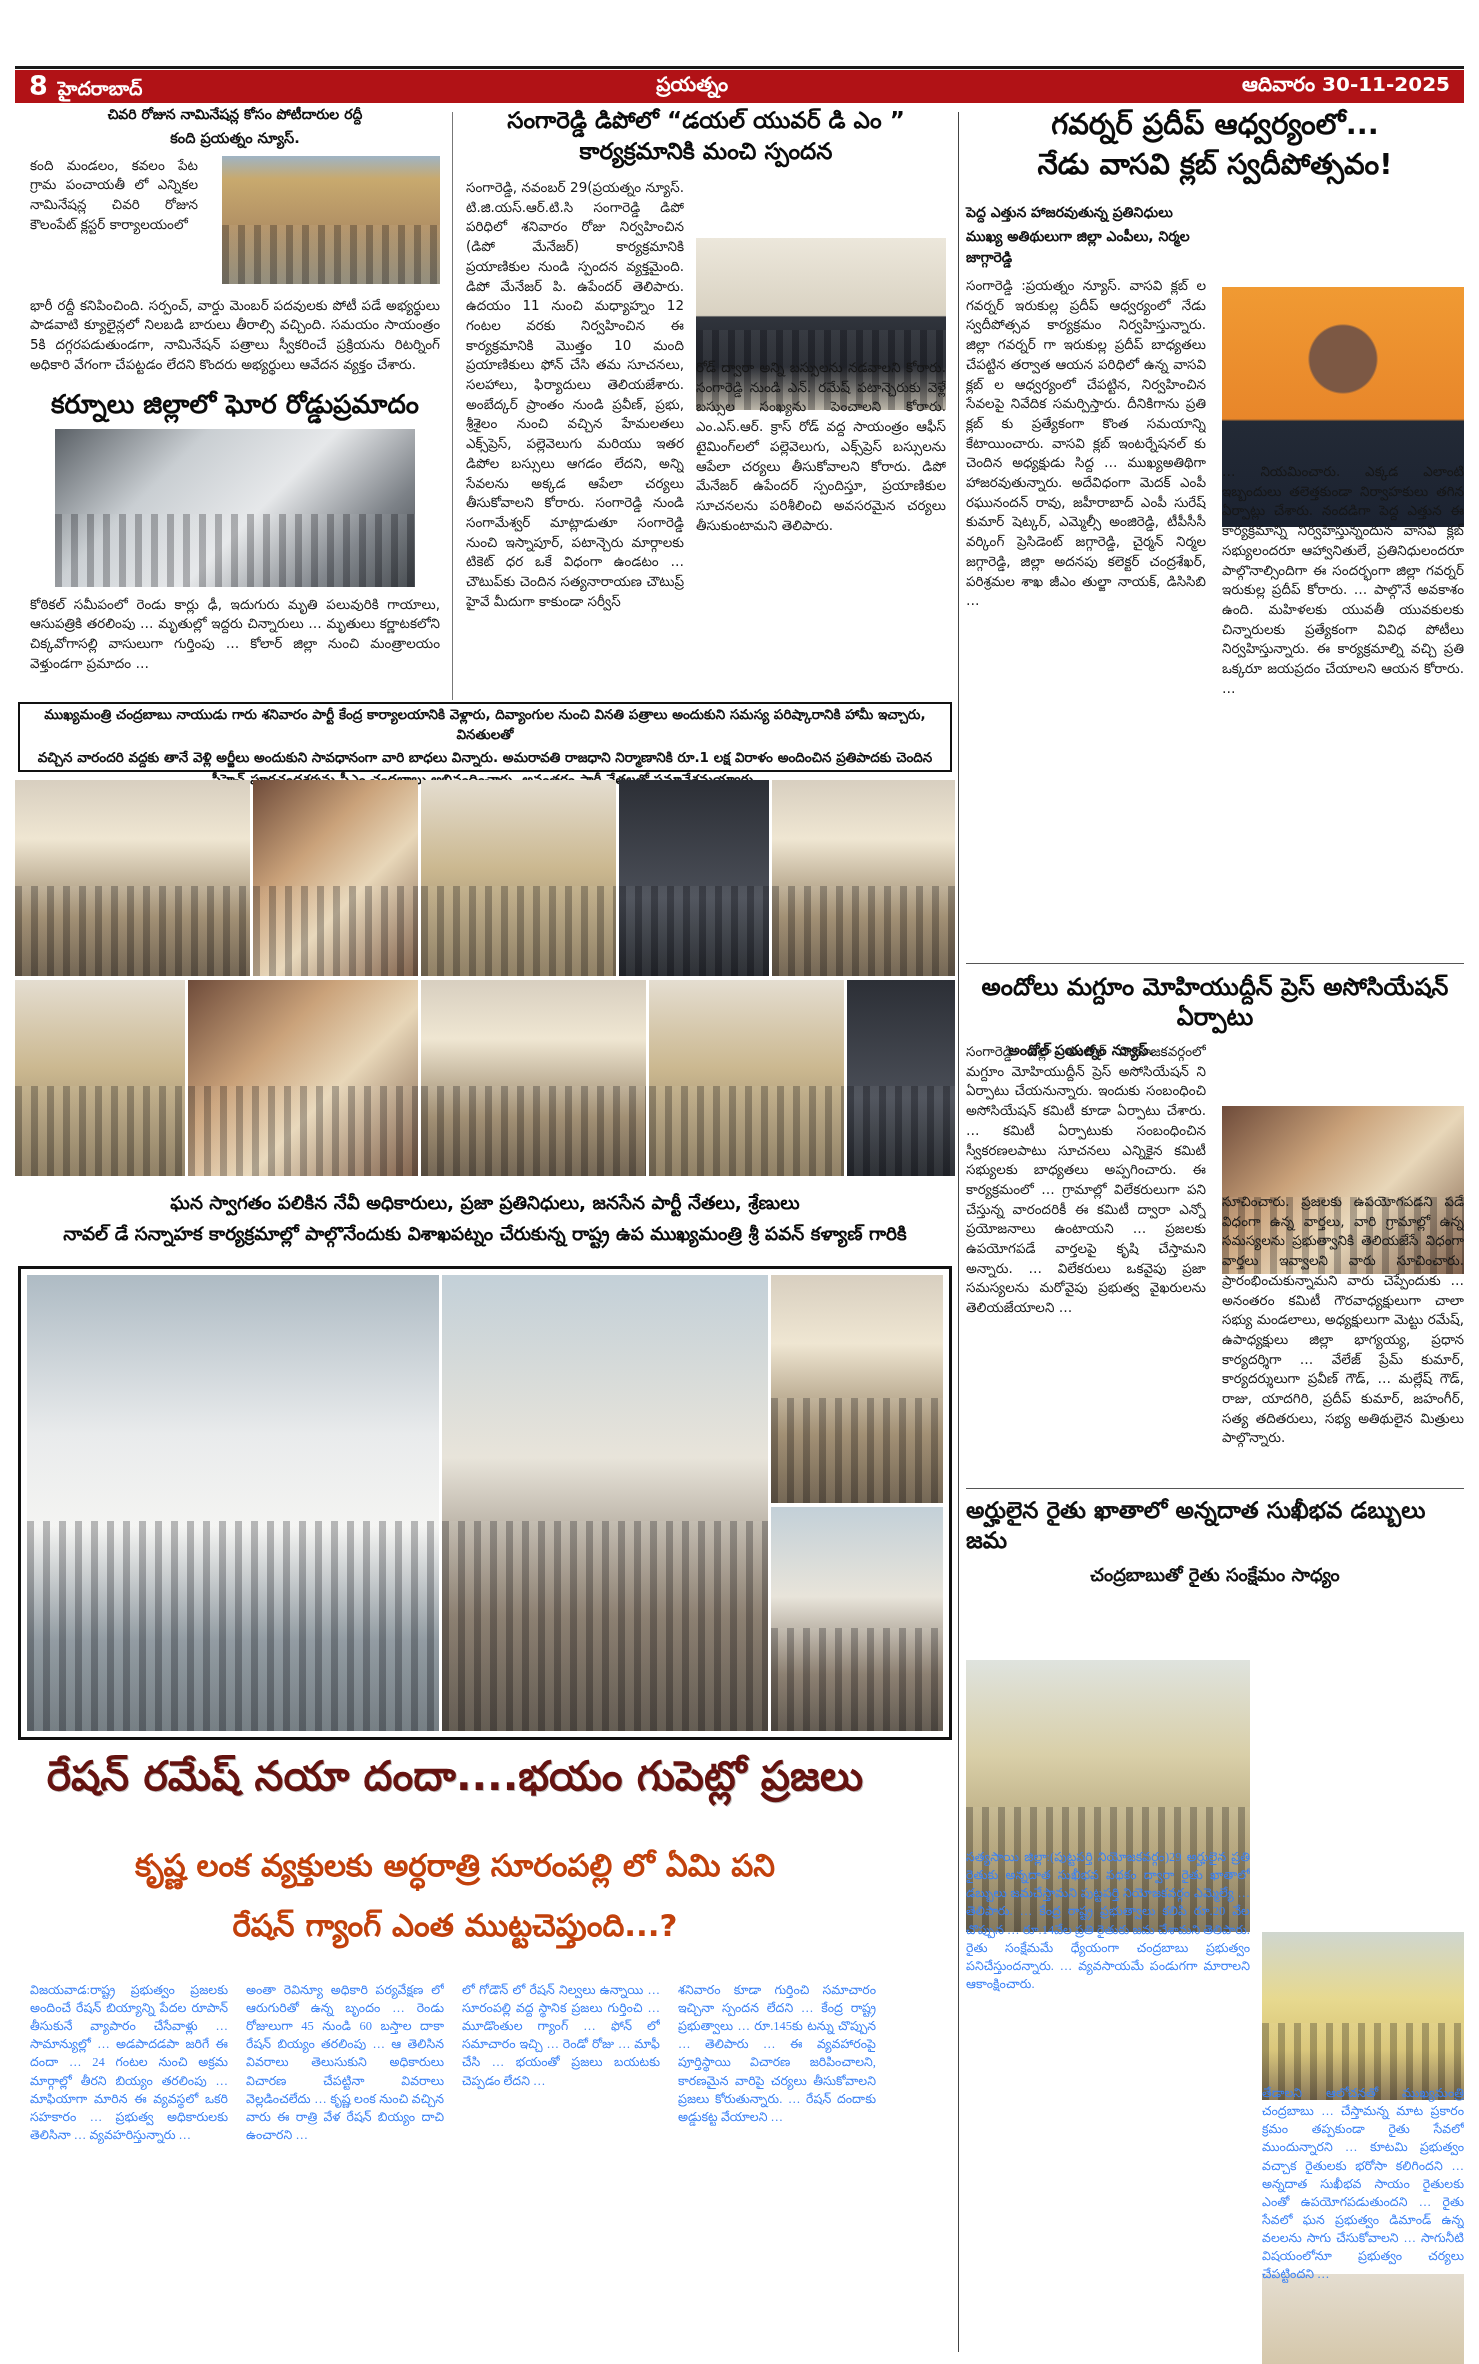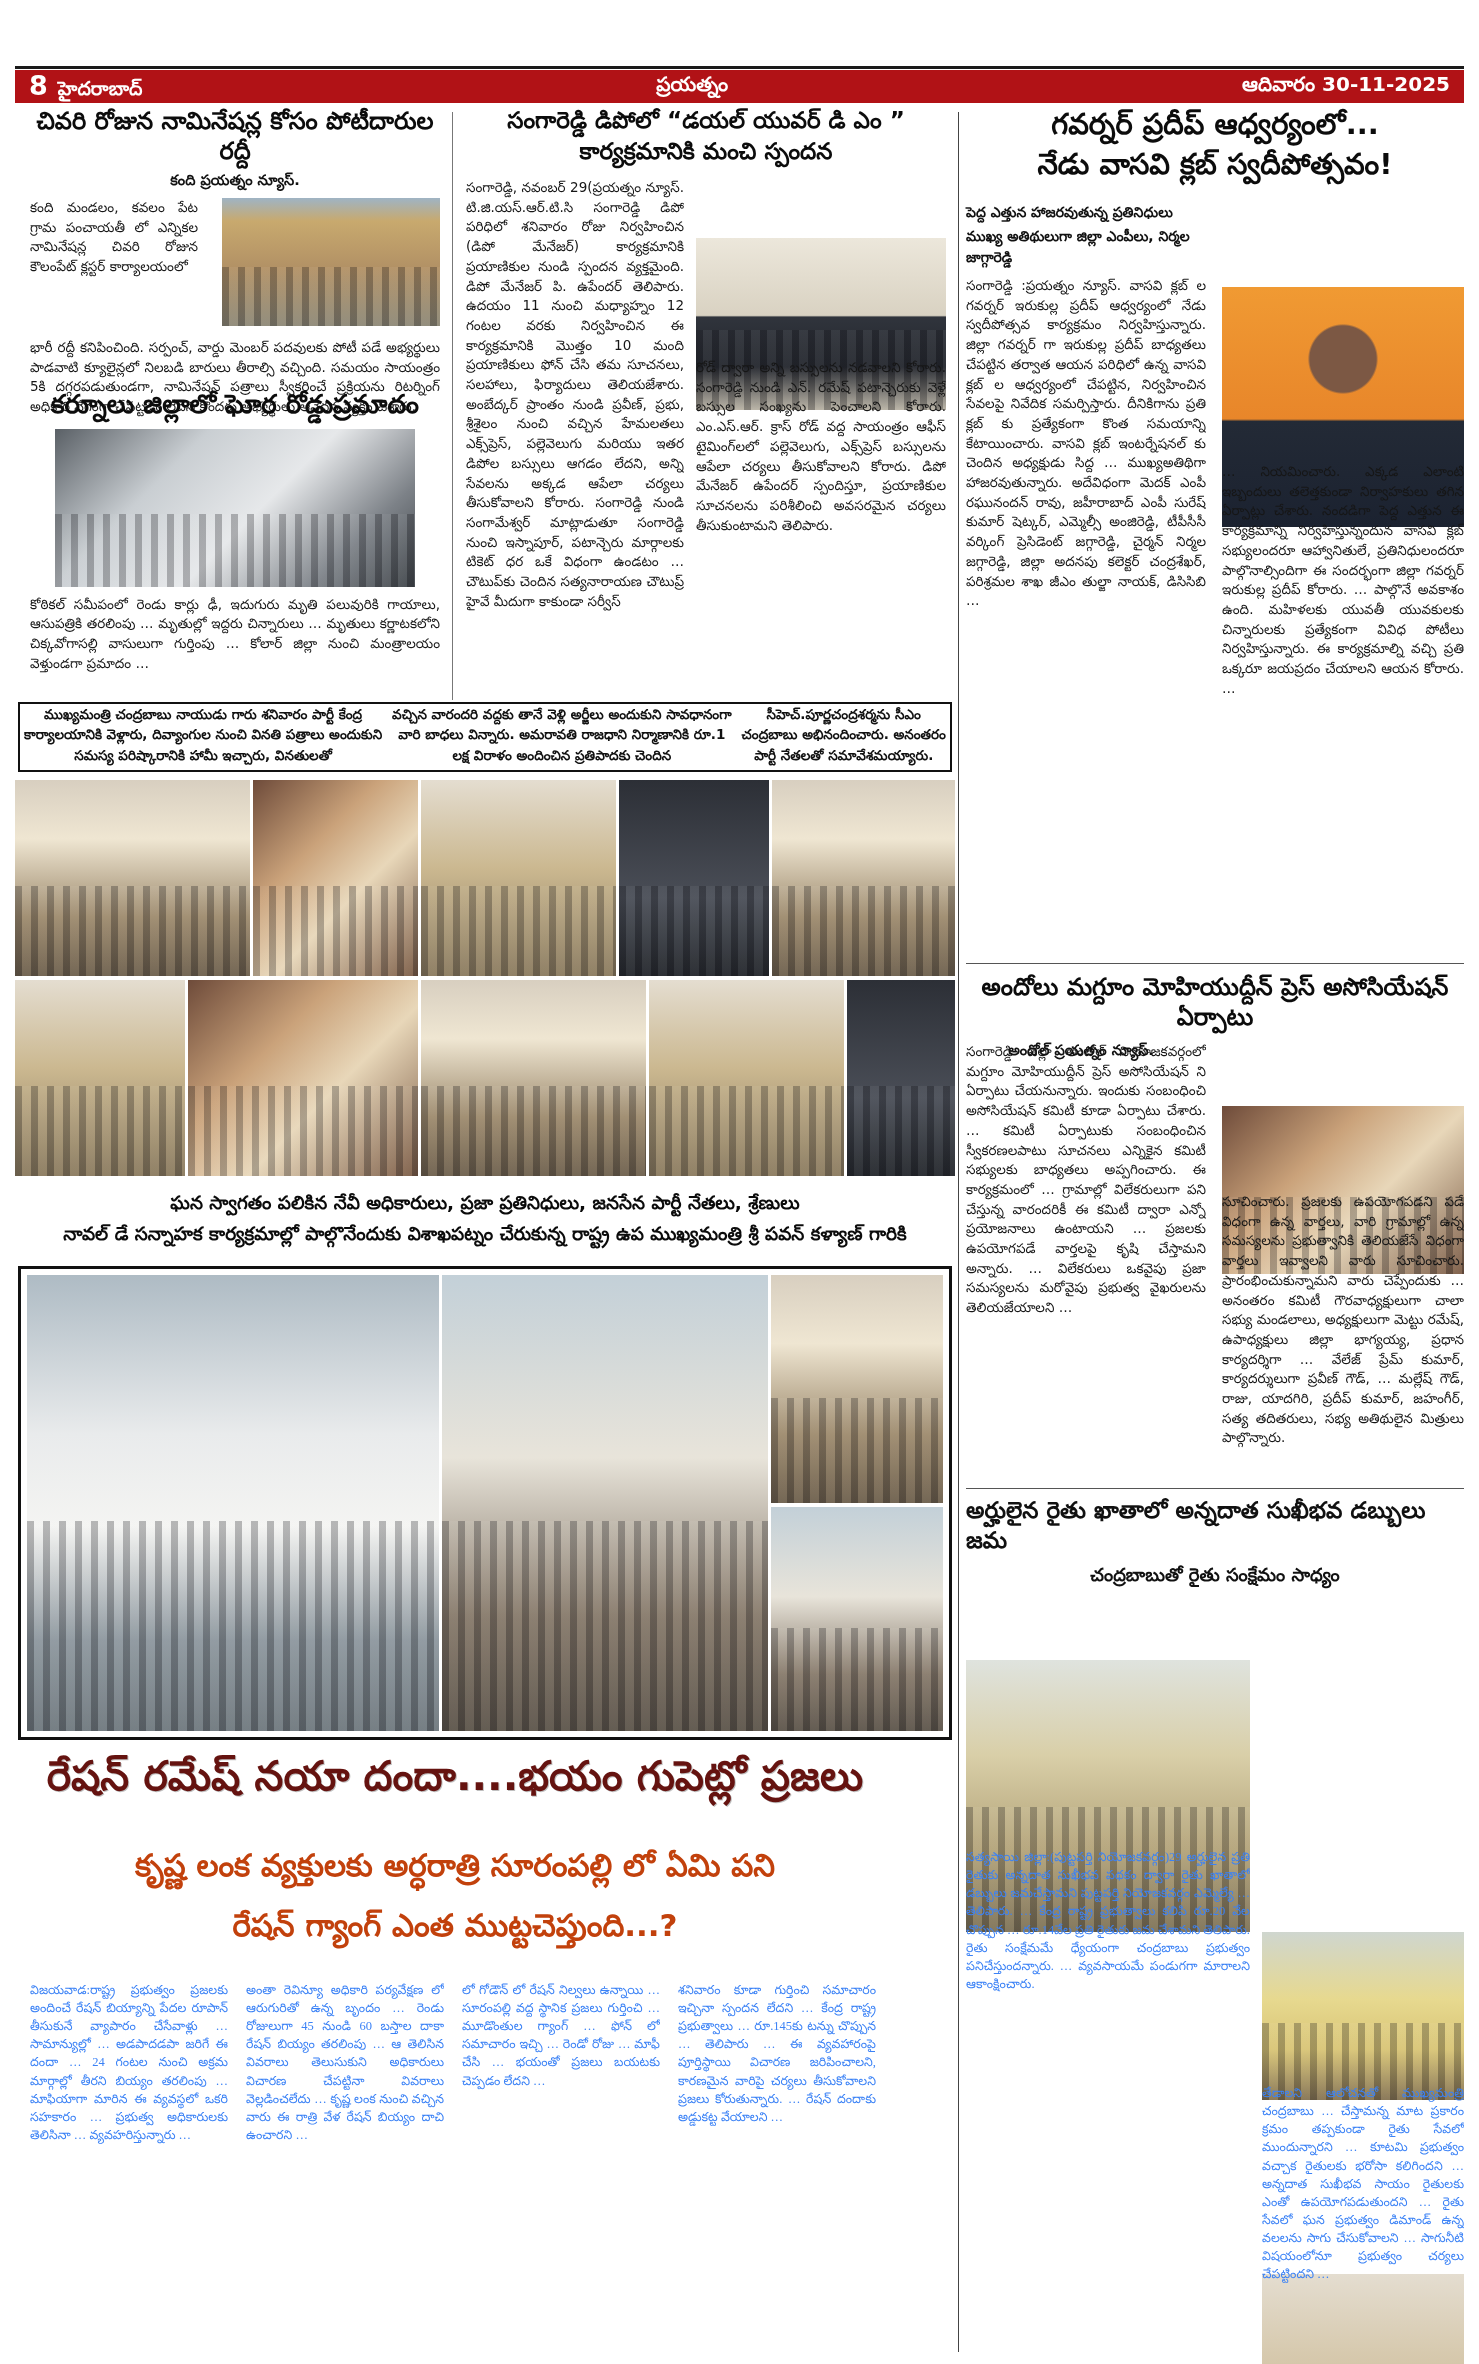--- a/index.html
+++ b/index.html
@@ -40,21 +40,21 @@
   .ph-crowd-b{background:linear-gradient(180deg,#e4ddd0 0%,#cbb890 45%,#8a7a5e 100%);}
   .ph-dark{background:linear-gradient(180deg,#2c2f36 0%,#4a4e57 60%,#23262b 100%);}
   .ph-plane{background:linear-gradient(180deg,#aebbc4 0%,#e9ebec 35%,#f4f4f2 55%,#8d979e 80%,#6f787e 100%);}
   .ph-tarmac{background:linear-gradient(180deg,#c3d0d8 0%,#e8e4da 40%,#86796a 75%,#5c544a 100%);}
   .ph-yellow{background:linear-gradient(180deg,#cfd6cf 0%,#e7d98f 40%,#d8c475 70%,#857353 100%);}
   .ph-queue{background:linear-gradient(180deg,#dfe3de 0%,#d9cfa8 35%,#b3a379 70%,#7e7257 100%);}
   .collage{display:flex;gap:3px;}
   .collage .ph{flex:0 0 auto;}
   
   .cmband{position:absolute;left:18px;top:702px;width:934px;height:70px;border:2px solid #111;
-          box-sizing:border-box;display:flex;flex-direction:row;justify-content:center;gap:2px;
+          box-sizing:border-box;display:flex;flex-direction:column;justify-content:space-between;gap:2px;
           font-size:13.5px;font-weight:600;text-align:center;line-height:1.5;}
   .navband{position:absolute;left:18px;top:1188px;width:934px;text-align:center;
            font-size:18.5px;font-weight:800;line-height:1.65;color:#0b0b0b;}
   
   .big-red{font-size:41px;font-weight:800;color:#651310;text-align:center;line-height:1.2;
            text-shadow:1px 1px 0 rgba(0,0,0,.25);}
   .blue-sub{font-size:31px;font-weight:700;color:#c2410c;text-align:center;line-height:1.35;}
   .cols4{display:flex;gap:18px;}
   .cols4 .c{width:198px;}
   .hl-rice{font-size:23px;font-weight:800;text-align:left;line-height:1.3;}
@@ -74,21 +74,21 @@
     <div class="m-center">ప్రయత్నం</div>
     <div class="m-right">ఆదివారం 30-11-2025</div>
   </header>
 
   <div class="vrule" style="left:452px;top:112px;height:588px;"></div>
   <div class="vrule" style="left:958px;top:112px;height:2240px;background:#444;"></div>
   <div class="hrule" style="left:966px;top:963px;width:498px;"></div>
   <div class="hrule" style="left:966px;top:1488px;width:498px;"></div>
 
   <section class="abs" style="left:30px;top:106px;width:410px;">
-    <div class="hl" style="font-size:24px;">చివరి రోజున నామినేషన్ల కోసం పోటీదారుల రద్దీ</div>
+    <div class="hl" style="font-size:14px;">చివరి రోజున నామినేషన్ల కోసం పోటీదారుల రద్దీ</div>
     <div class="byline" style="margin-top:6px;">కంది ప్రయత్నం న్యూస్.</div>
     <div style="margin-top:6px;display:flex;gap:24px;">
       <div class="bt" style="width:175px;height:128px;">కంది మండలం, కవలం పేట గ్రామ పంచాయతీ లో ఎన్నికల నామినేషన్ల చివరి రోజున కౌలంపేట్ క్లస్టర్ కార్యాలయంలో</div>
       <div class="ph ph-street" style="width:227px;height:128px;"></div>
     </div>
     <div class="bt" style="margin-top:12px;height:118px;">భారీ రద్దీ కనిపించింది. సర్పంచ్, వార్డు మెంబర్ పదవులకు పోటీ పడే అభ్యర్థులు పాడవాటి క్యూలైన్లలో నిలబడి బారులు తీరాల్సి వచ్చింది. సమయం సాయంత్రం 5కి దగ్గరపడుతుండగా, నామినేషన్ పత్రాలు స్వీకరించే ప్రక్రియను రిటర్నింగ్ అధికారి వేగంగా చేపట్టడం లేదని కొందరు అభ్యర్థులు ఆవేదన వ్యక్తం చేశారు.</div>
   </section>
 
   <section class="abs" style="left:30px;top:388px;width:410px;">
     <div class="hl" style="font-size:26px;">కర్నూలు జిల్లాలో ఘోర రోడ్డుప్రమాదం</div>

